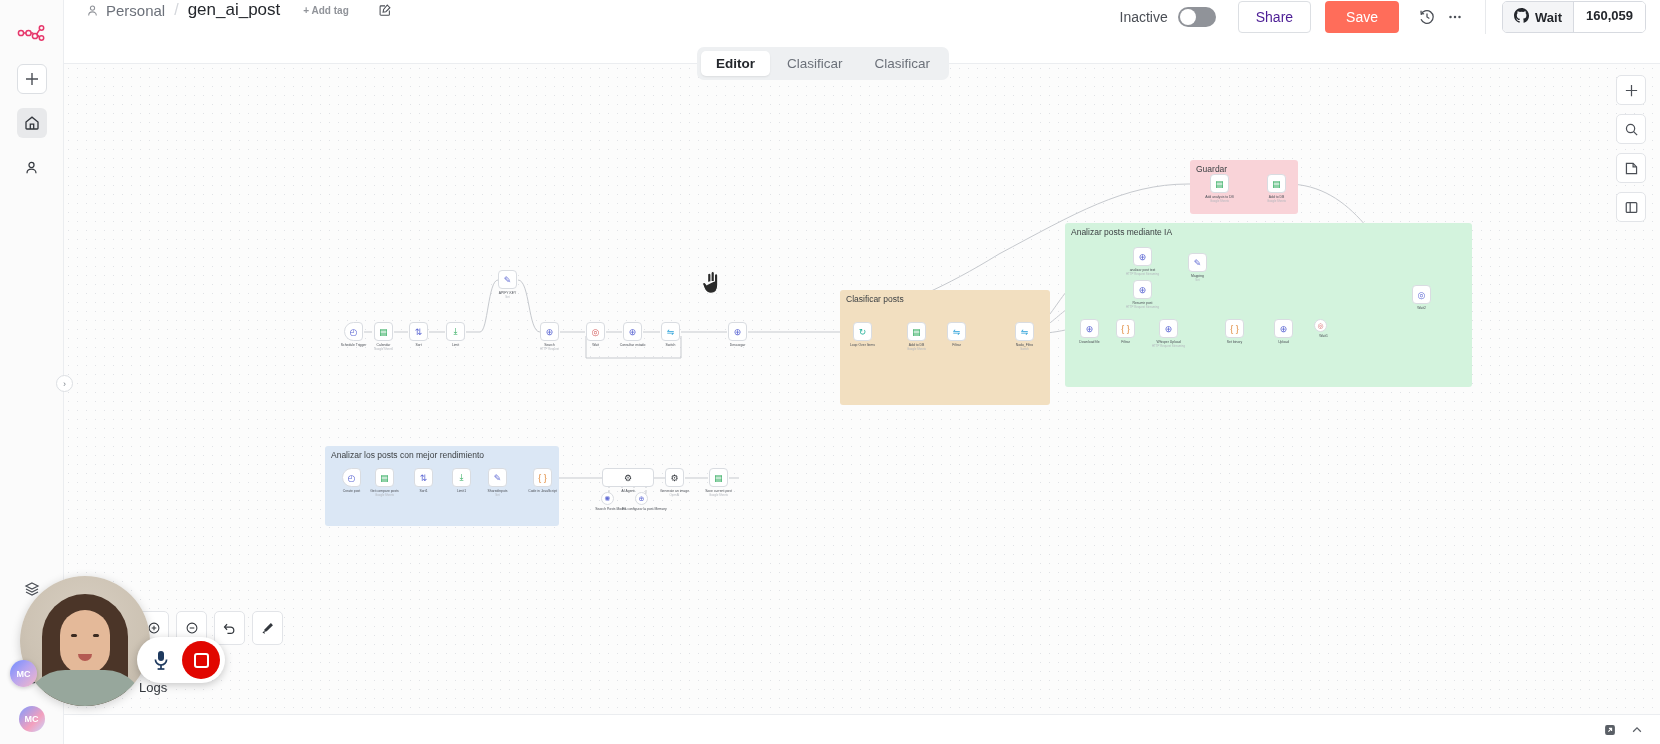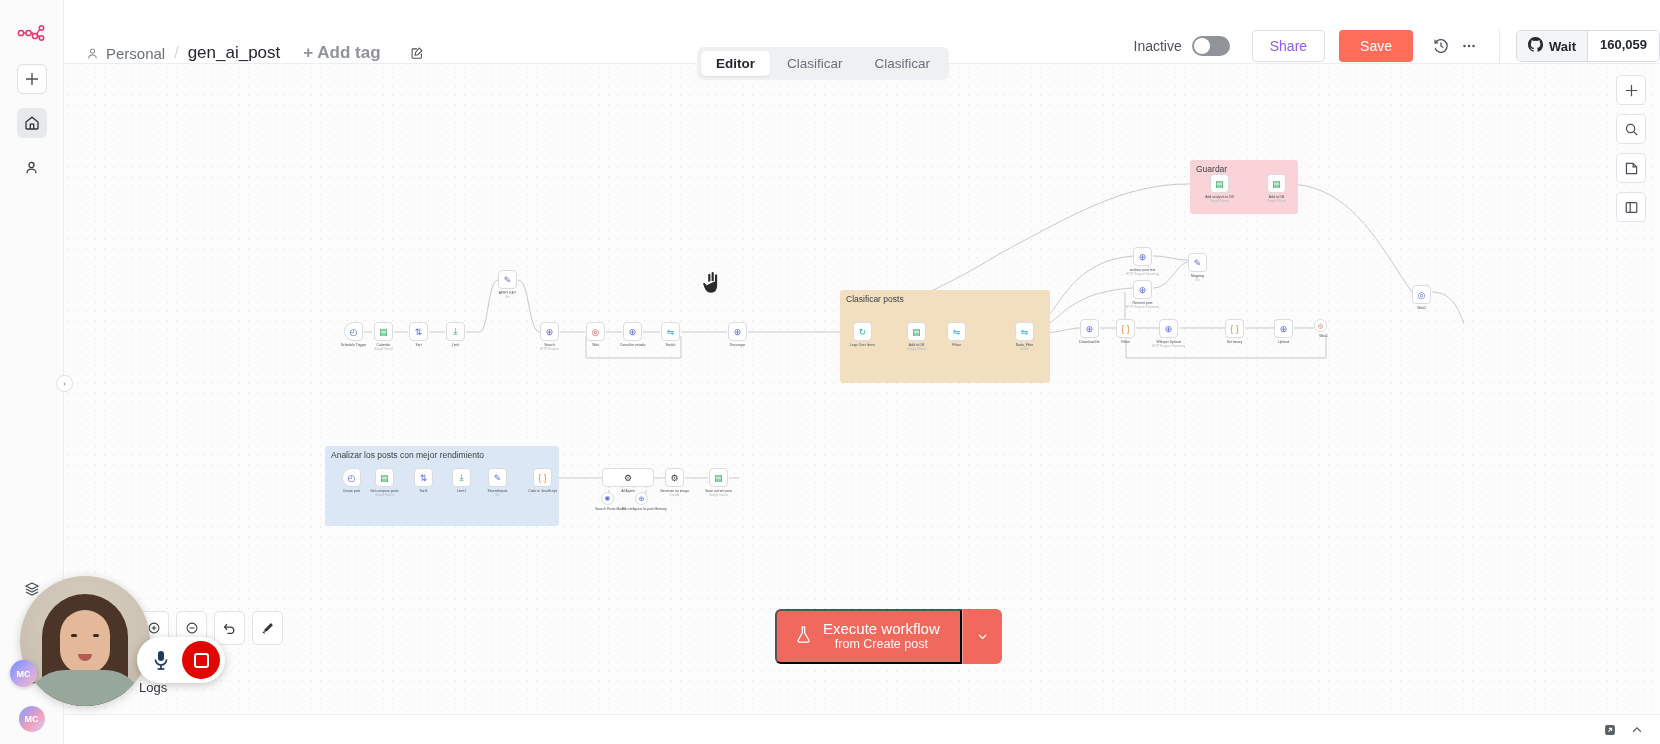--- a/index.html
+++ b/index.html
@@ -45,44 +45,44 @@
     width: 17px; height: 17px; border-radius: 50%;
     background: #fff; border: 1px solid #dcdfe3;
     display: flex; align-items: center; justify-content: center;
     font-size: 9px; color: #7d838c; z-index: 45;
   }
 
   
   .header {
     position: absolute; left: 64px; top: 0; right: 0; height: 64px;
     background: #fff; border-bottom: 1px solid #ebedf0;
-    display: flex; align-items: flex-end; padding: 0 0 0 22px;
+    display: flex; align-items: flex-start; padding: 0 14px 0 22px;
     z-index: 30;
   }
   .crumb { display: flex; align-items: center; gap: 7px; }
   .crumb .person-ic { color: #909399; display:flex; }
   .crumb-personal { font-size: 15px; color: #6c717a; }
   .crumb-sep { color: #d4d7dc; font-size: 16px; margin: 0 2px; }
   .crumb-name { font-size: 17px; color: #24272c; font-weight: 400; }
-  .addtag { font-size: 17px; color: #909399; margin-left: 16px; font-weight: 600; }
+  .addtag { font-size: 10px; color: #909399; margin-left: 16px; font-weight: 600; }
   .edit-ic { margin-left: 22px; color: #4b4f56; display: flex; }
 
   .hdr-right { margin-left: auto; display: flex; align-items: center; gap: 0; }
   .inactive-label { font-size: 14px; color: #4b4f56; margin-right: 10px; }
   .toggle {
     width: 38px; height: 20px; border-radius: 10px; background: #909399;
     position: relative; margin-right: 22px;
   }
   .toggle .knob {
     position: absolute; left: 2px; top: 2px; width: 16px; height: 16px;
     border-radius: 50%; background: #fff;
   }
   .btn-share {
     border: 1px solid #dcdfe3; background: #fff; border-radius: 4px;
-    padding: 7px 17px; font-size: 14px; color: #8b5cf6; margin-right: 14px;
+    padding: 7px 17px; font-size: 14px; color: #4c1d95; margin-right: 14px;
   }
   .btn-save {
     background: #ff6d5a; border: none; border-radius: 4px;
     padding: 8px 21px; font-size: 14px; color: #fff; margin-right: 14px;
   }
   .hdr-icon { color: #4b4f56; display: flex; align-items: center;
       justify-content: center; width: 28px; height: 28px; }
   .hdr-divider { width: 1px; height: 34px; background: #e7e9ec; margin: 0 16px; }
   .gh {
     display: flex; align-items: stretch; border: 1px solid #d7dae0;
@@ -388,22 +388,25 @@
 
         <path d="M502 414 h36"></path>
         <path d="M590 414 h11 M621 414 h23 M665 414 h10"></path>
 
         <path d="M545 414 v14 M558 414 v14 M570 414 v14 M582 414 v14" stroke-dasharray="2 2"></path>
         <path d="M545 428 C 545 434 540 436 538 438"></path>
         <path d="M582 428 C 582 434 576 436 573 438"></path>
       </g>
     </svg>
 
-    <div class="group" style="left:776px;top:226px;width:210px;height:93px;background:#f2dfc0;">
+    <div class="group" style="left:776px;top:226px;width:210px;height:115px;background:#f2dfc0;">
       <div class="group-title">Clasificar posts</div>
+    </div>
+    <div class="group" style="left:1001px;top:159px;width:407px;height:164px;background:#d3f3dd;">
+      <div class="group-title">Analizar posts mediante IA</div>
     </div>
     <div class="group" style="left:1126px;top:96px;width:108px;height:54px;background:#f9d3d8;">
       <div class="group-title">Guardar</div>
     </div>
     <div class="group" style="left:261px;top:382px;width:234px;height:80px;background:#dbe7f5;">
       <div class="group-title">Analizar los posts con mejor rendimiento</div>
     </div>
 
     <div id="nodes-layer">
         <div class="node round" style="left: 280px; top: 258px; width: 19px; color: rgb(95, 106, 212);">◴</div>
@@ -543,39 +546,20 @@
           </svg>
       </div>
       <div class="zbtn">
         <svg width="15" height="15" viewBox="0 0 16 16" fill="#33373d">
             <path d="M11.6 2.2l2.2 2.2-6.6 6.6-2.8.6.6-2.8z"></path>
             <path d="M2.6 12.4l2.8 1.1-1.1-2.8z"></path>
           </svg>
       </div>
     </div>
 
-    <div class="exec">
-      <button class="exec-main">
-        <span>
-          <svg width="17" height="19" viewBox="0 0 18 20" fill="none" stroke="#fff" stroke-width="1.3">
-            <path d="M7 2h4"></path>
-              <path d="M7.8 2v6.2L3.4 16a1.3 1.3 0 0 0 1.1 2h9a1.3 1.3 0 0 0 1.1-2l-4.4-7.8V2"></path>
-          </svg>
-        </span>
-        <span>
-          <span class="exec-txt1" style="display:block">Execute workflow</span>
-          <span class="exec-txt2" style="display:block">from Create post</span>
-        </span>
-      </button>
-      <div class="exec-caret">
-        <svg width="13" height="13" viewBox="0 0 16 16" fill="none" stroke="#fff" stroke-width="1.6">
-            <path d="M3.6 6l4.4 4.4L12.4 6"></path>
-          </svg>
-      </div>
-    </div>
 
     <div class="logs-label">Logs</div>
   </div>
 
   <div class="bottombar">
     <span class="bb-ic">
       <svg width="14" height="14" viewBox="0 0 16 16" fill="none" stroke="#5a5f66" stroke-width="1.3">
         <rect x="2.4" y="2.4" width="11.2" height="11.2" rx="2.2" fill="#5a5f66" stroke="none"></rect>
         <path d="M6.2 9.8l3.6-3.6M6.8 6.2h3v3" stroke="#fff"></path>
       </svg>

